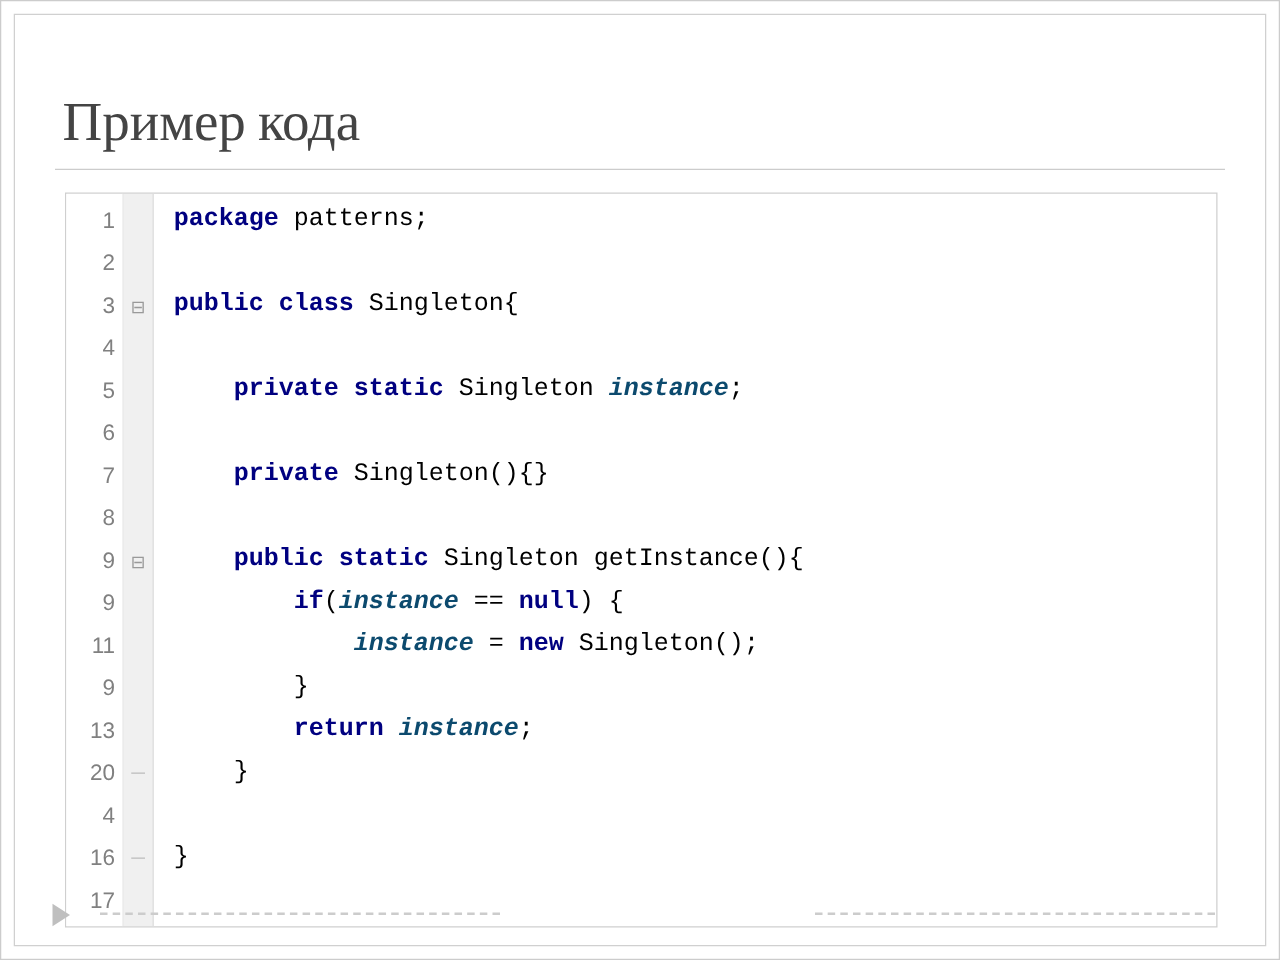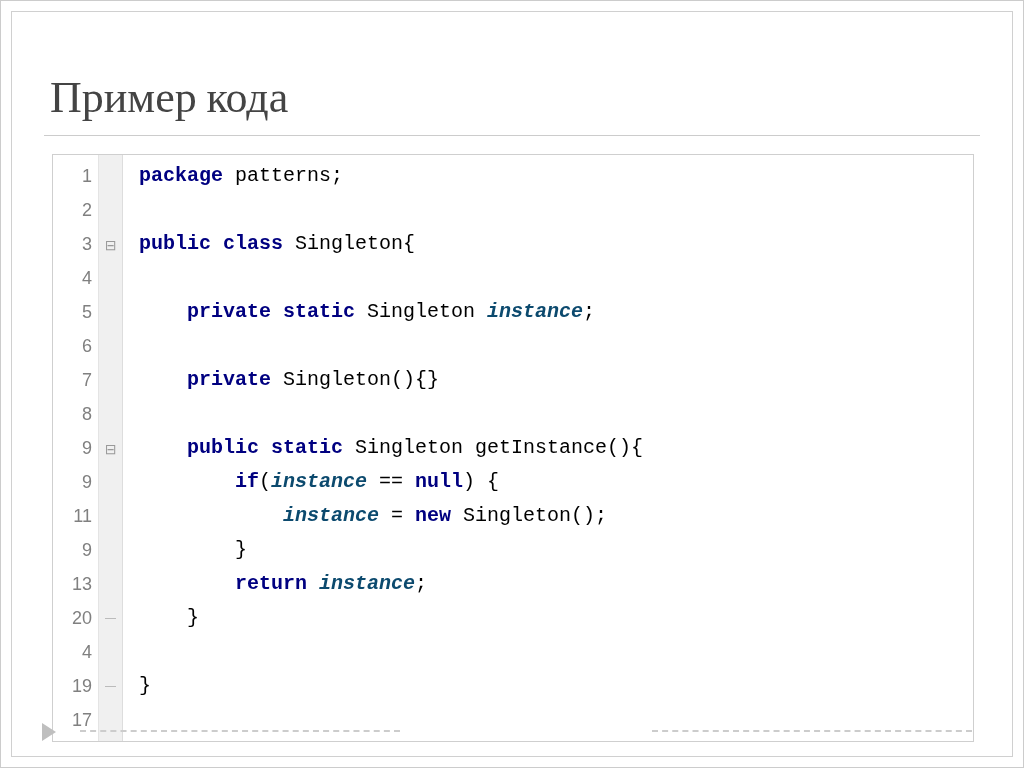--- a/index.html
+++ b/index.html
@@ -121,21 +121,21 @@
           <div>6</div>
           <div>7</div>
           <div>8</div>
           <div>9</div>
           <div>9</div>
           <div>11</div>
           <div>9</div>
           <div>13</div>
           <div>20</div>
           <div>4</div>
-          <div>19</div>
+          <div>16</div>
           <div>17</div>
         </div>
       <div class="fold-col" id="fold">
           <div class="fold-cell"></div>
           <div class="fold-cell"></div>
           <div class="fold-cell fold-minus"></div>
           <div class="fold-cell"></div>
           <div class="fold-cell"></div>
           <div class="fold-cell"></div>
           <div class="fold-cell"></div>

